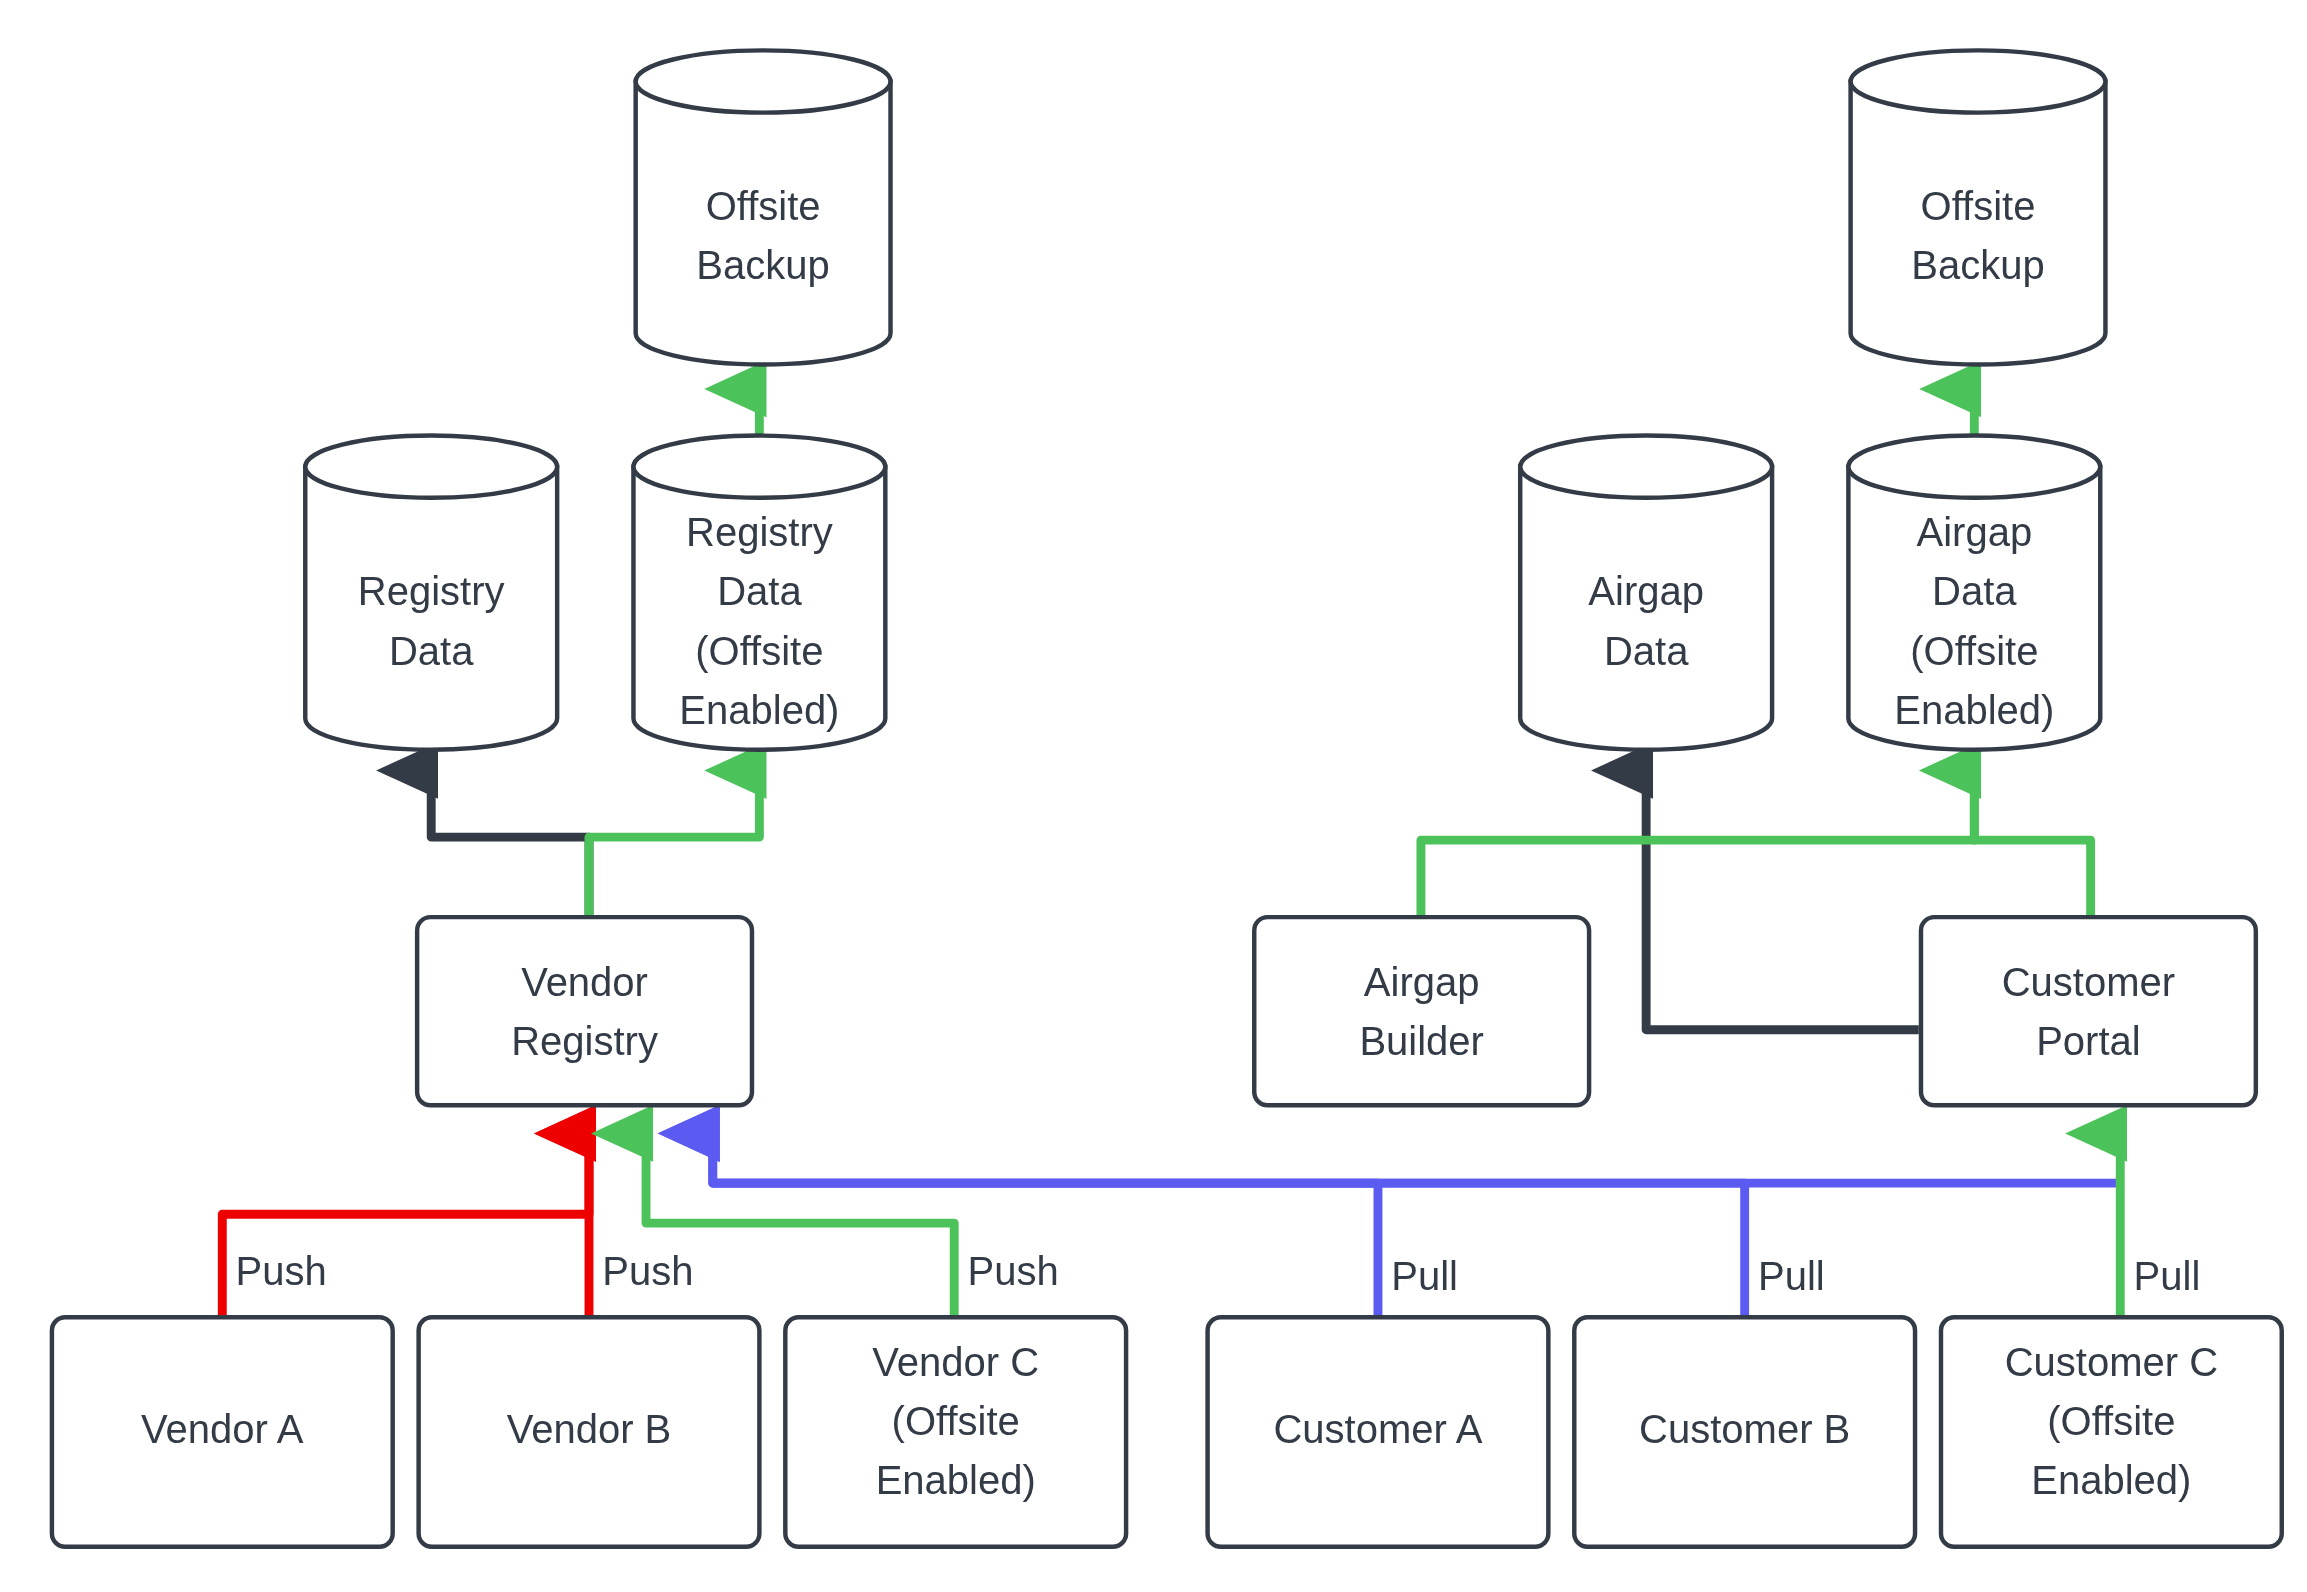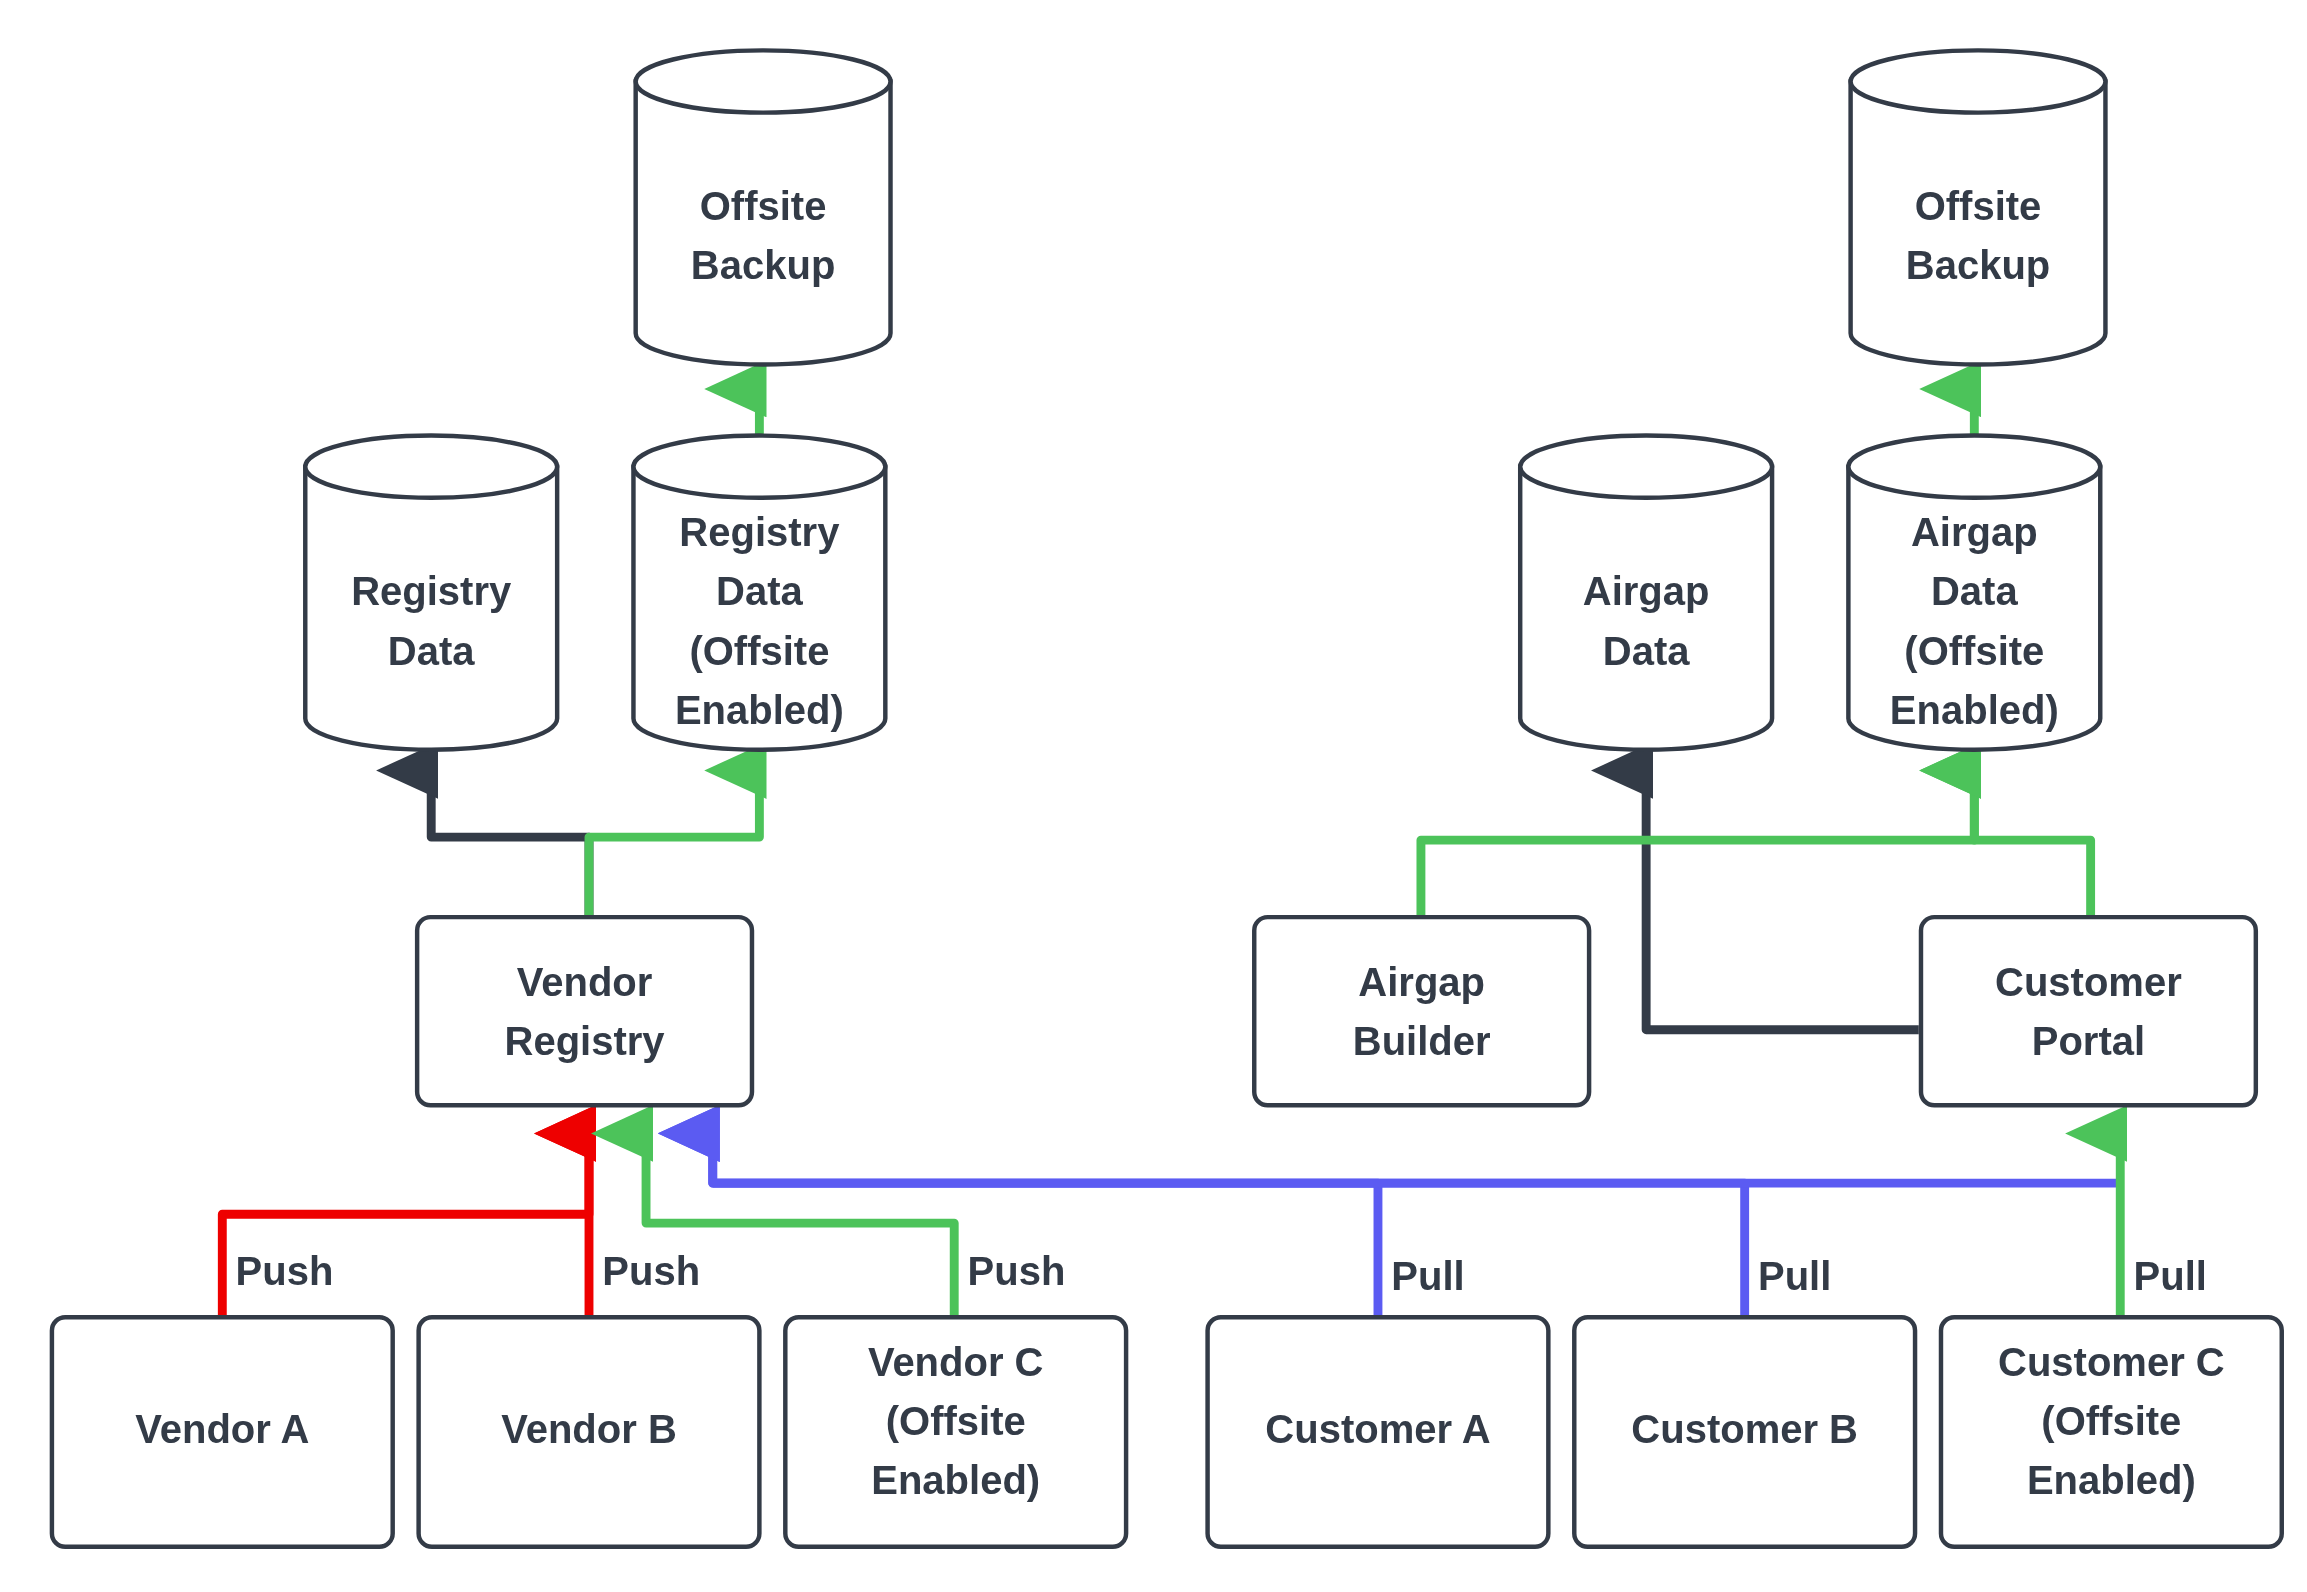--- a/index.html
+++ b/index.html
@@ -9,21 +9,20 @@
   }
   body {
     font-family: "Liberation Sans", sans-serif;
   }
   #diagram-root {
     position: relative;
     width: 2307px;
     height: 1592px;
     background: #ffffff;
     overflow: hidden;
-    font-weight: bold;
   }
   #diagram-svg {
     position: absolute;
     inset: 0;
     width: 2307px;
     height: 1592px;
   }
   .node-label {
     font-family: "Liberation Sans", sans-serif;
     font-size: 54px;

